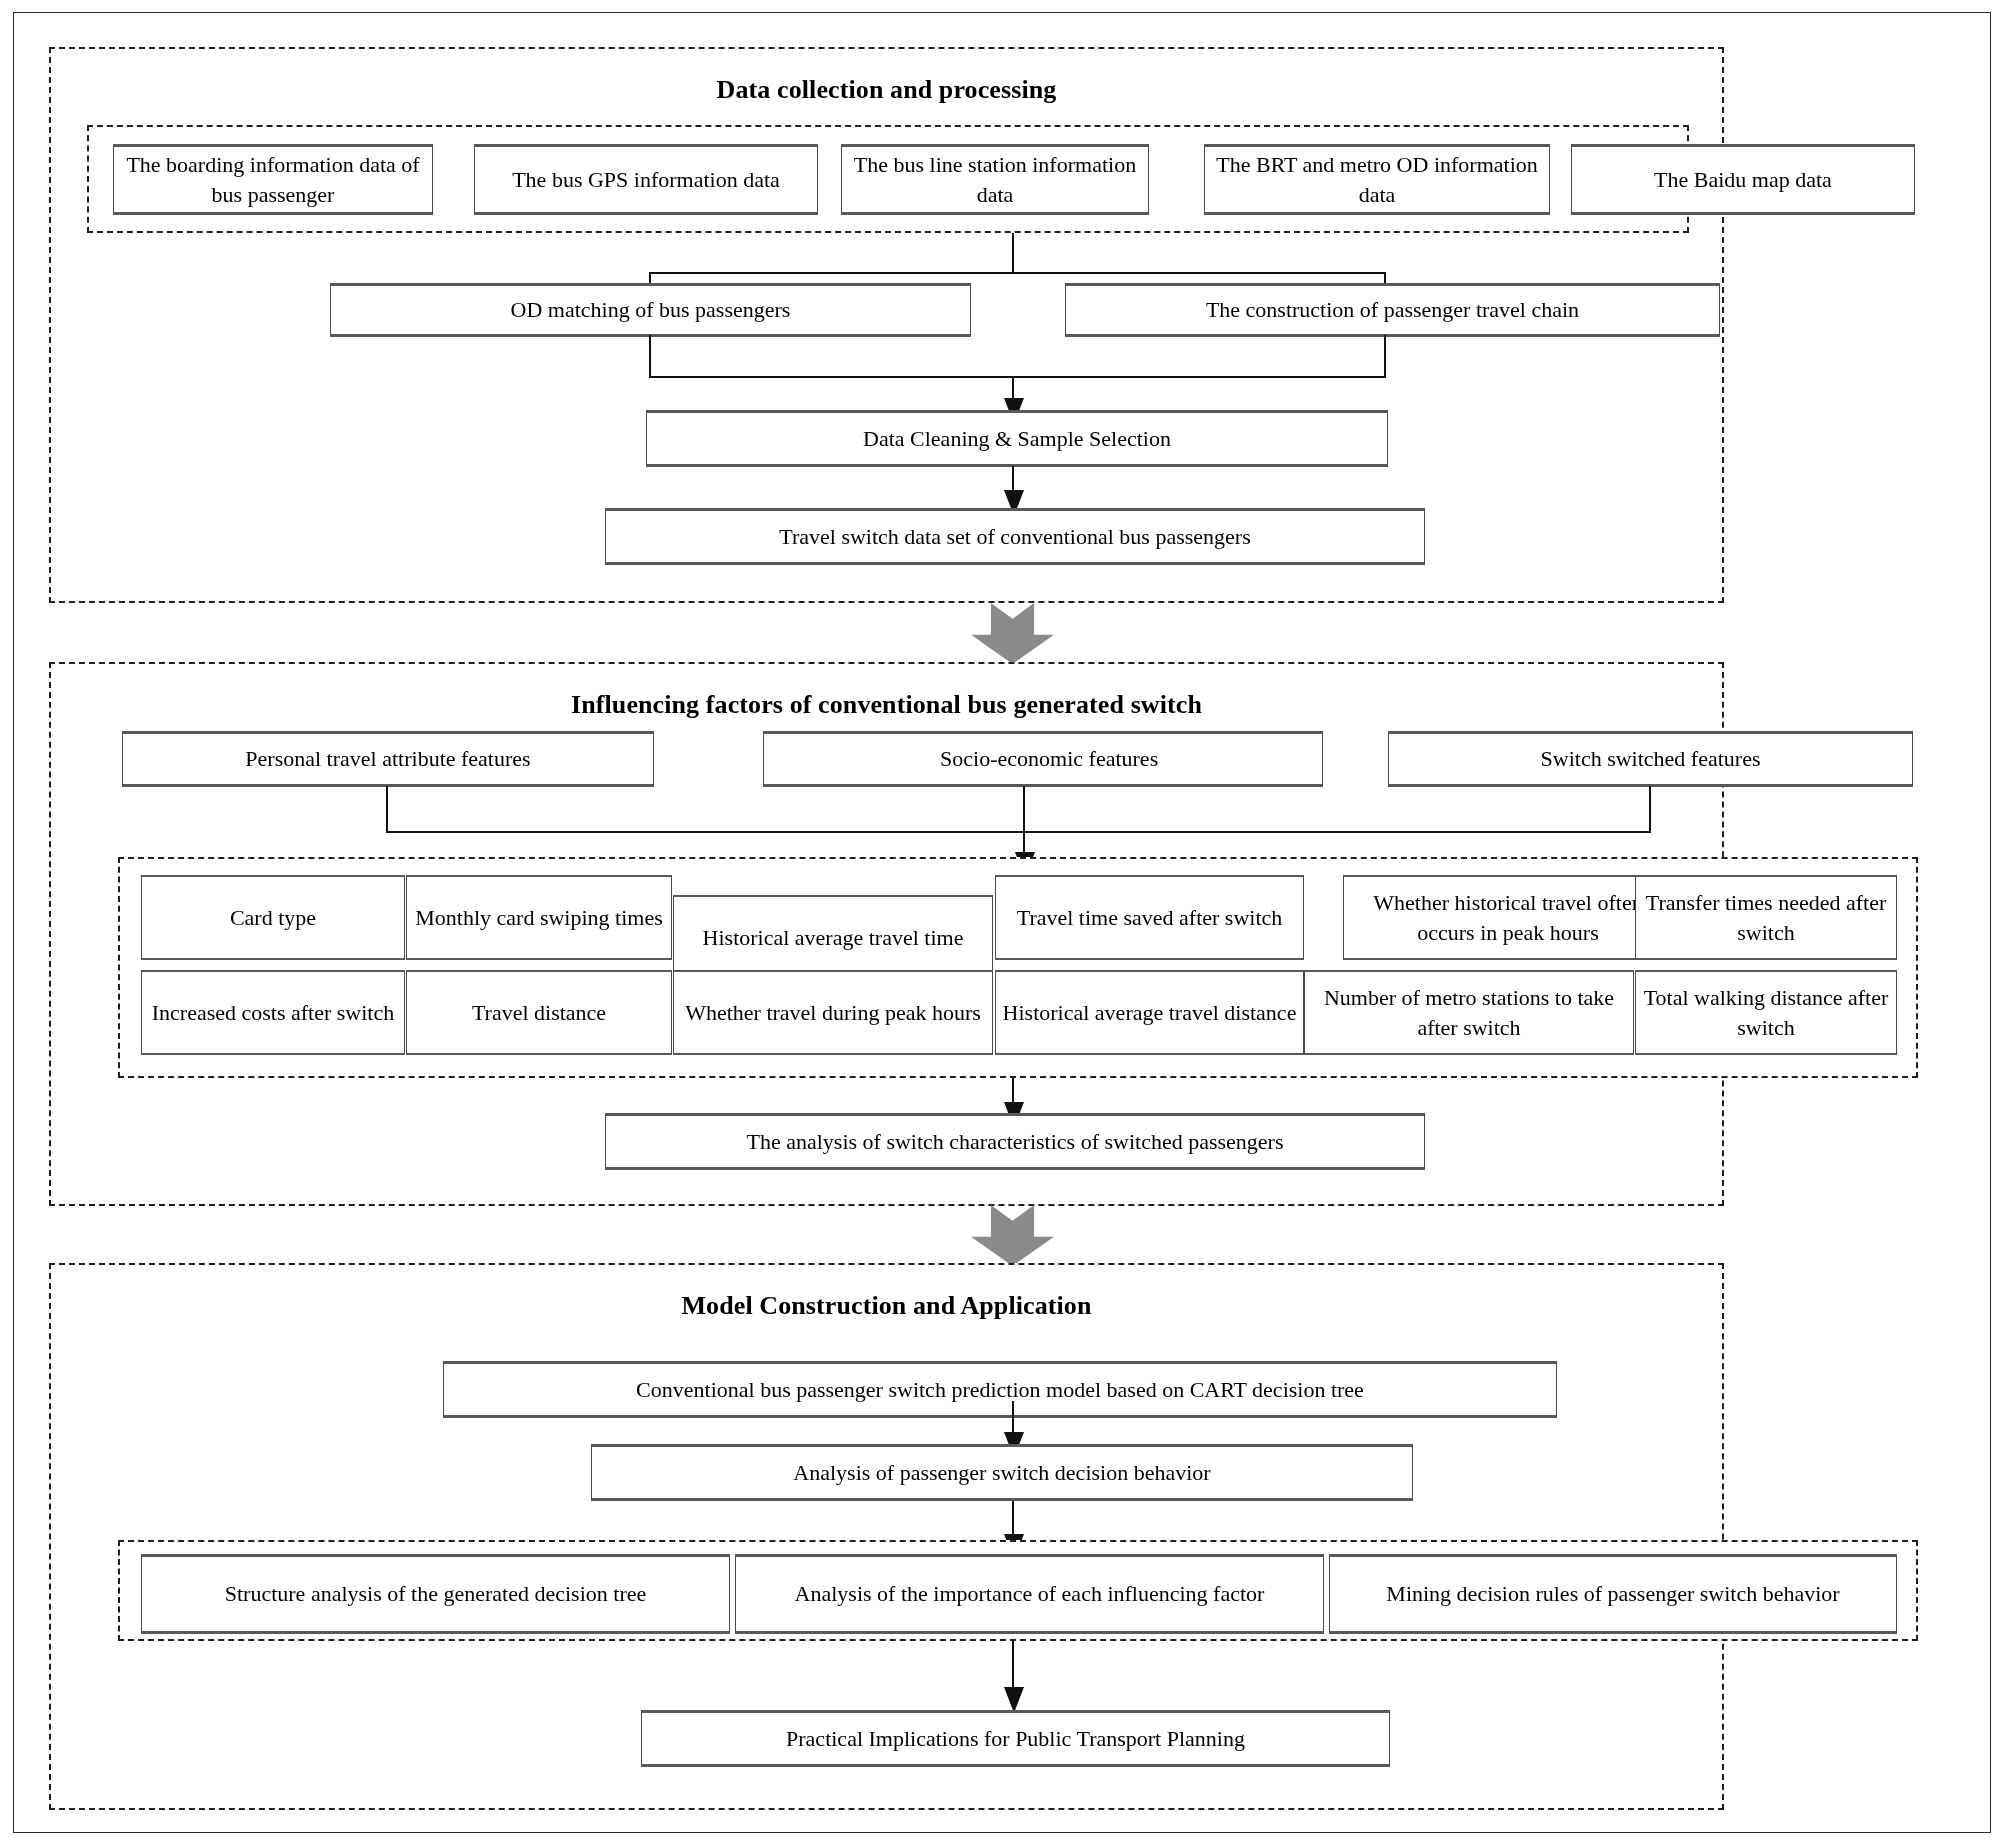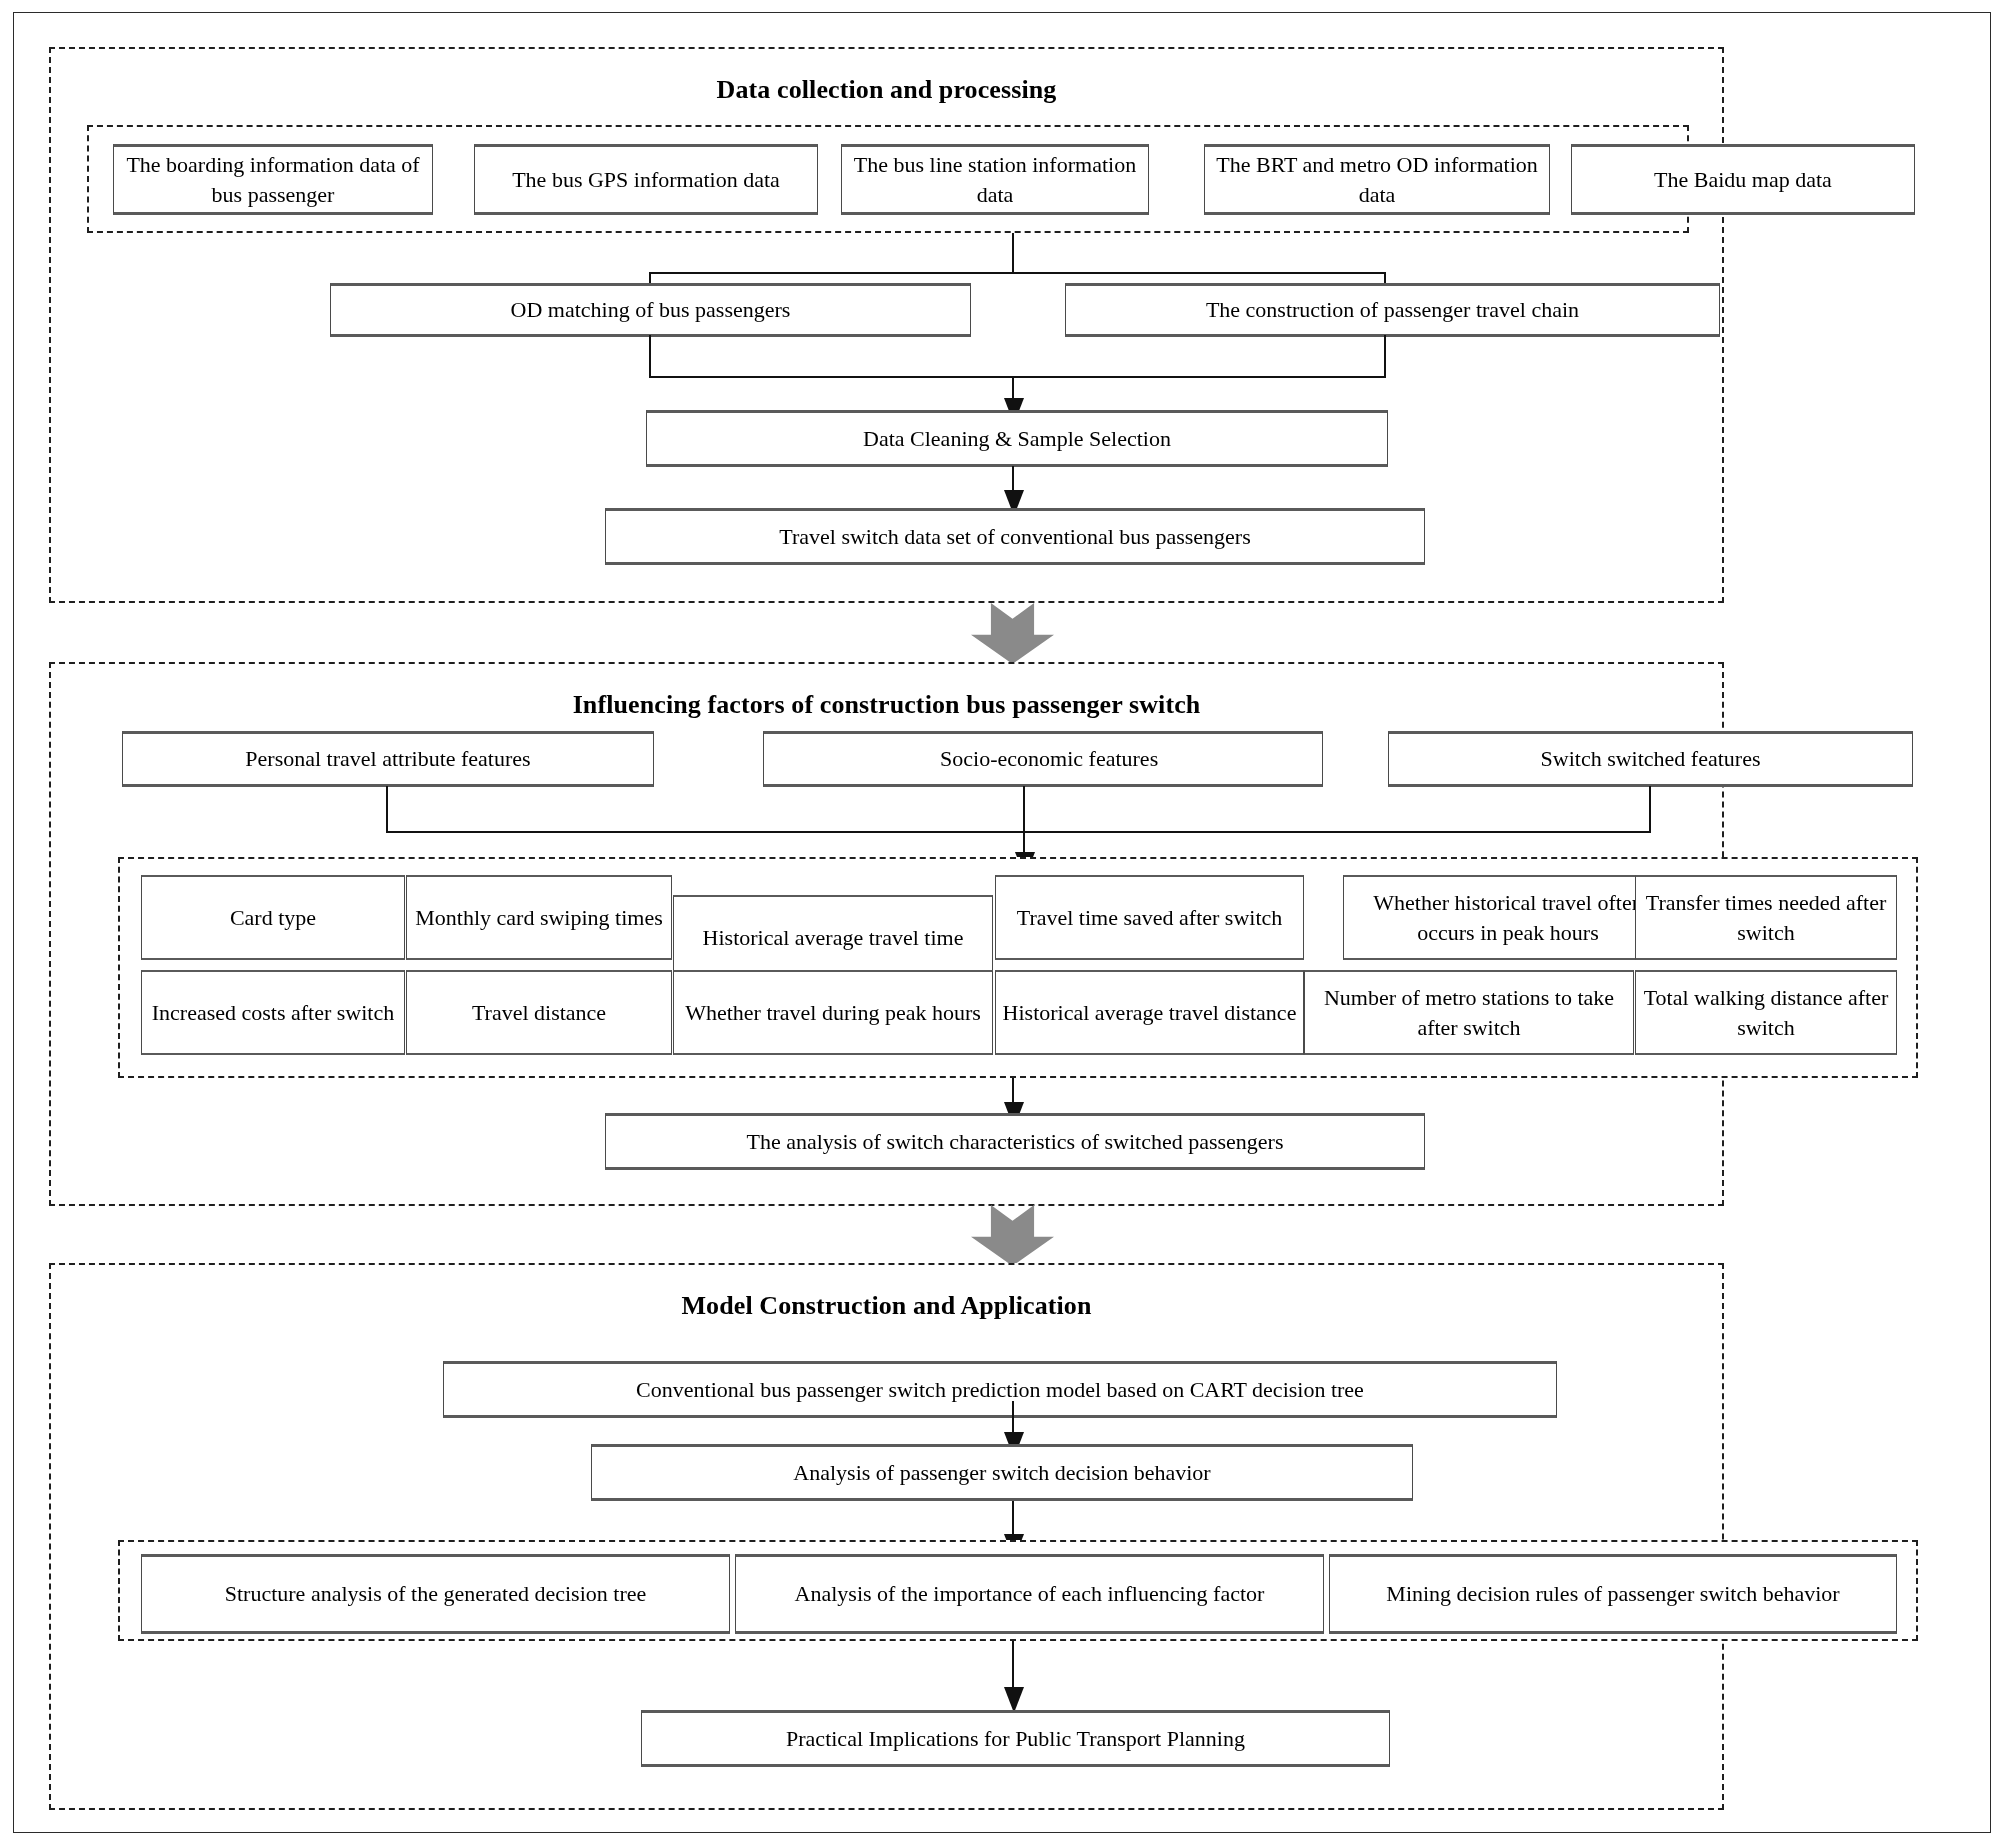--- a/index.html
+++ b/index.html
@@ -125,21 +125,21 @@
   <div class="box" style="left:646px;top:410px;width:742px;height:57px;">Data Cleaning &amp; Sample Selection</div>
 
   <div class="vline" style="left:1012px;top:466px;height:28px;"></div>
   <div class="arrow-down" style="left:1004px;top:490px;"></div>
 
   <div class="box" style="left:605px;top:508px;width:820px;height:57px;">Travel switch data set of conventional bus passengers</div>
 
   <div class="grey-arrow" style="left:971px;top:603px;"></div>
 
   <div class="section" style="left:49px;top:662px;width:1675px;height:544px;">
-    <div class="section-title" style="top:26px;">Influencing factors of construction bus passenger switch</div>
+    <div class="section-title" style="top:26px;">Influencing factors of conventional bus generated switch</div>
   </div>
 
   <div class="box" style="left:122px;top:731px;width:532px;height:56px;">Personal travel attribute features</div>
   <div class="box" style="left:763px;top:731px;width:560px;height:56px;padding-left:17px;">Socio-economic features</div>
   <div class="box" style="left:1388px;top:731px;width:525px;height:56px;">Switch switched features</div>
 
   <div class="vline" style="left:386px;top:786px;height:47px;"></div>
   <div class="vline" style="left:1023px;top:786px;height:47px;"></div>
   <div class="vline" style="left:1649px;top:786px;height:47px;"></div>
   <div class="hline" style="left:386px;top:831px;width:1265px;"></div>

